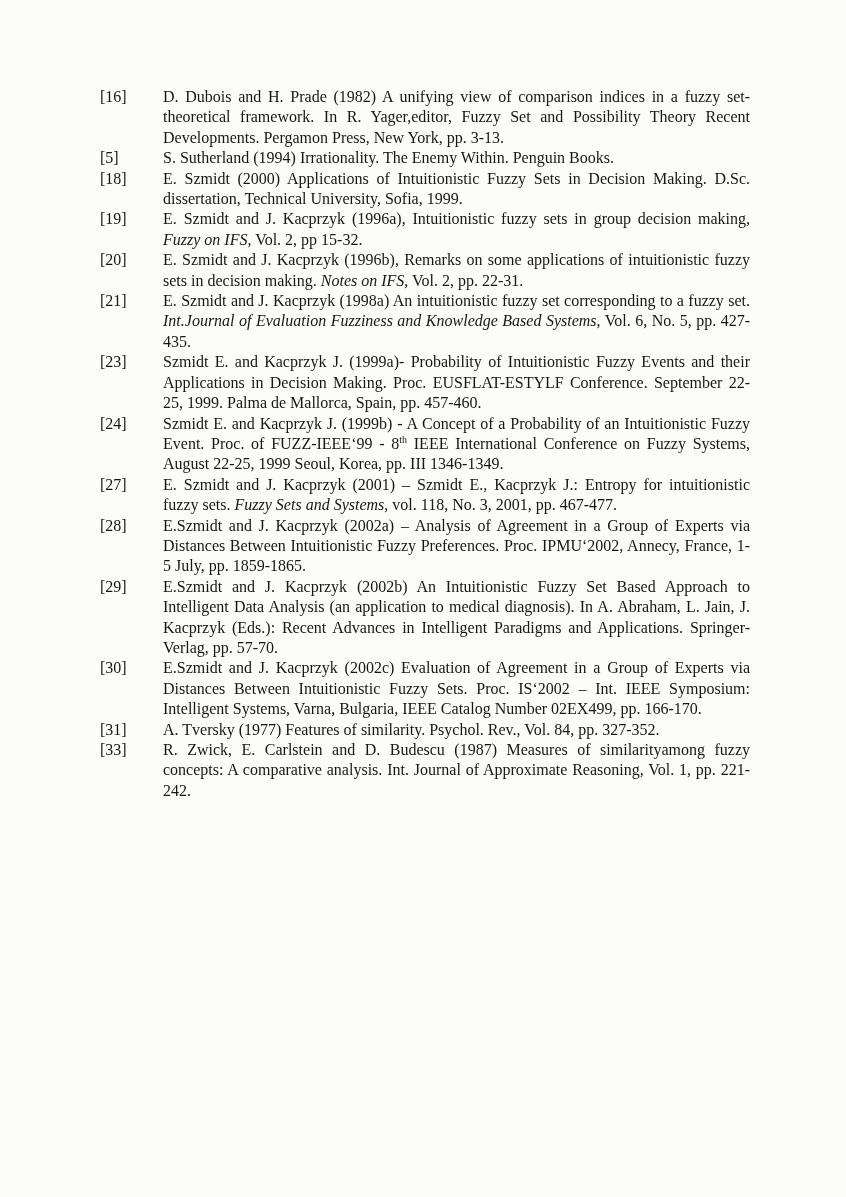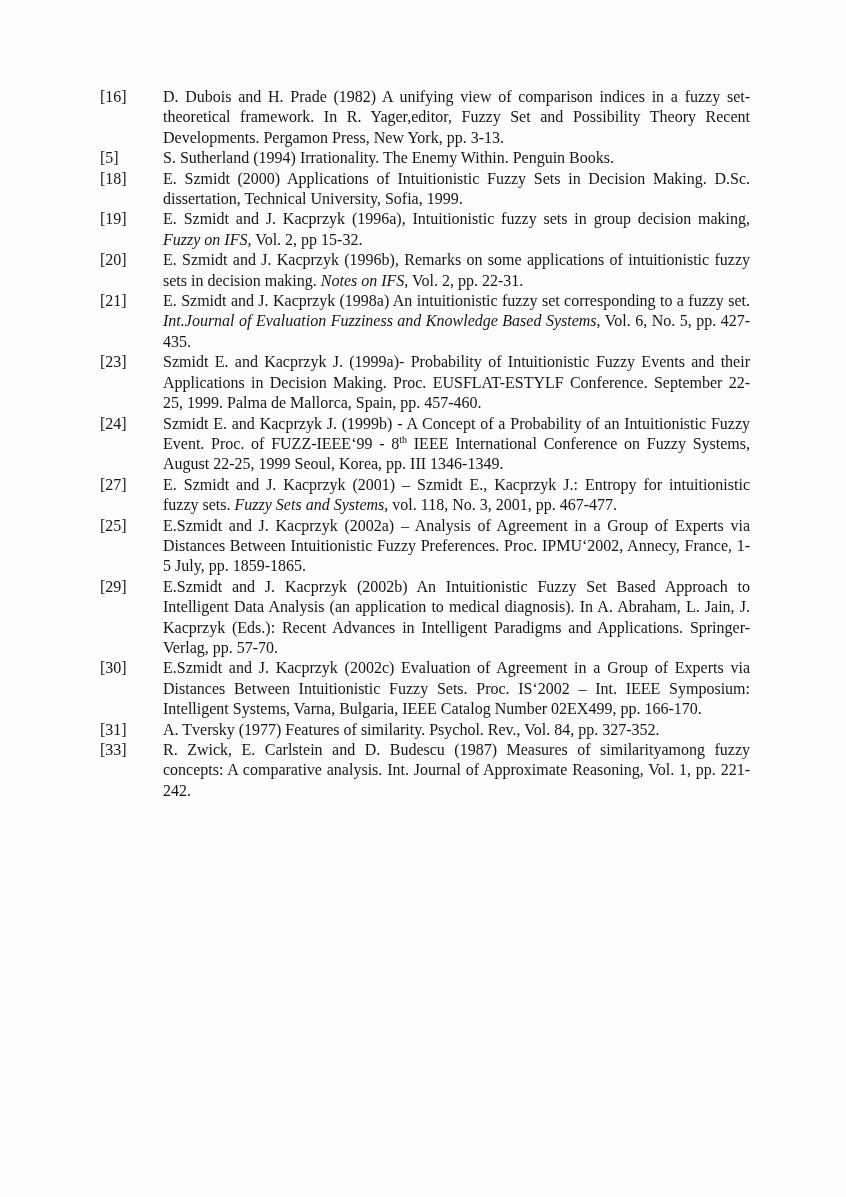--- a/index.html
+++ b/index.html
@@ -89,21 +89,21 @@
       </div>
       <div class="ref">
         <span class="ref-label">[24]</span>
         <div class="ref-body"><span>Szmidt E. and Kacprzyk J. (1999b) - A Concept of a Probability of an Intuitionistic Fuzzy Event. Proc. of FUZZ-IEEE‘99 - 8</span><sup>th</sup><span> IEEE International Conference on Fuzzy Systems, August 22-25, 1999 Seoul, Korea, pp. III 1346-1349.</span></div>
       </div>
       <div class="ref">
         <span class="ref-label">[27]</span>
         <div class="ref-body"><span>E. Szmidt and J. Kacprzyk (2001) – Szmidt E., Kacprzyk J.: Entropy for intuitionistic fuzzy sets. </span><em>Fuzzy Sets and Systems</em><span>, vol. 118, No. 3, 2001, pp. 467-477.</span></div>
       </div>
       <div class="ref">
-        <span class="ref-label">[25]</span>
+        <span class="ref-label">[28]</span>
         <div class="ref-body"><span>E.Szmidt and J. Kacprzyk (2002a) – Analysis of Agreement in a Group of Experts via Distances Between Intuitionistic Fuzzy Preferences. Proc. IPMU‘2002, Annecy, France, 1-5 July, pp. 1859-1865.</span></div>
       </div>
       <div class="ref">
         <span class="ref-label">[29]</span>
         <div class="ref-body"><span>E.Szmidt and J. Kacprzyk (2002b) An Intuitionistic Fuzzy Set Based Approach to Intelligent Data Analysis (an application to medical diagnosis). In A. Abraham, L. Jain, J. Kacprzyk (Eds.): Recent Advances in Intelligent Paradigms and Applications. Springer-Verlag, pp. 57-70.</span></div>
       </div>
       <div class="ref">
         <span class="ref-label">[30]</span>
         <div class="ref-body"><span>E.Szmidt and J. Kacprzyk (2002c) Evaluation of Agreement in a Group of Experts via Distances Between Intuitionistic Fuzzy Sets. Proc. IS‘2002 – Int. IEEE Symposium: Intelligent Systems, Varna, Bulgaria, IEEE Catalog Number 02EX499, pp. 166-170.</span></div>
       </div>

